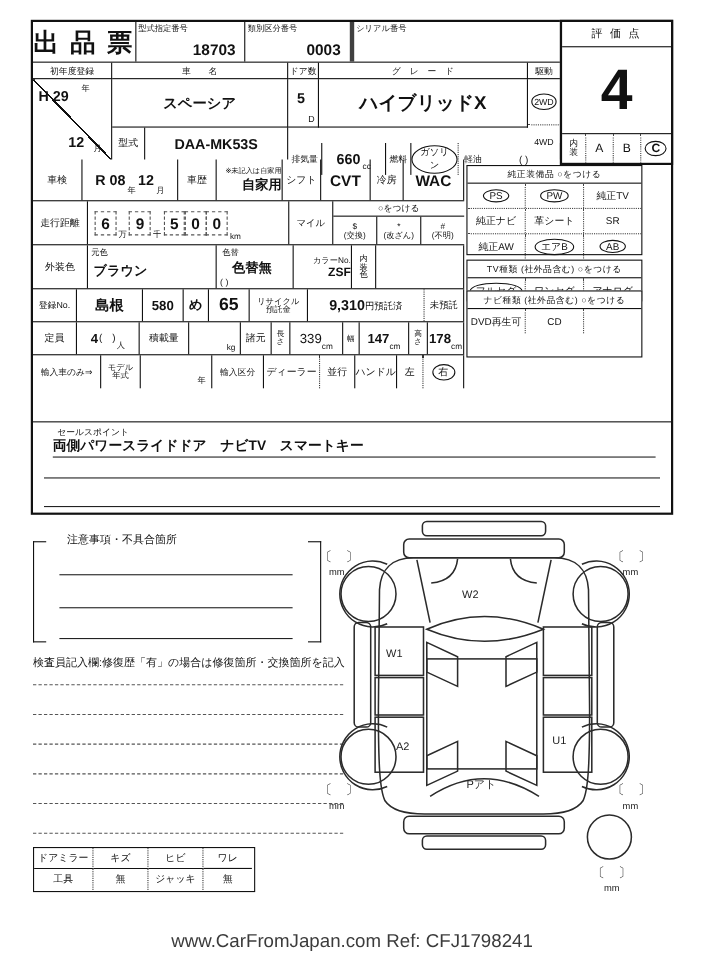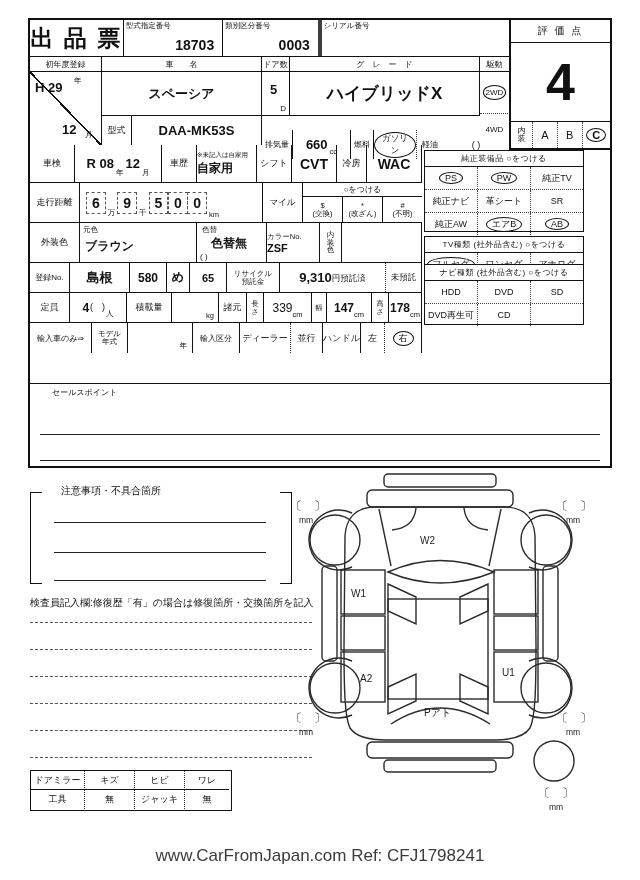--- a/index.html
+++ b/index.html
@@ -1,19 +1,19 @@
 <!DOCTYPE html>
 <html><head>
 <meta charset="utf-8">
 <style>
   html,body{margin:0;padding:0}
   body{width:640px;height:880px;background:#fff;font-family:"Liberation Sans","DejaVu Sans",sans-serif;color:#111;position:relative;overflow:hidden}
   .abs{position:absolute;box-sizing:border-box}
   .cen{display:flex;align-items:center;justify-content:center;text-align:center}
-  .col{display:flex;flex-direction:column;align-items:flex-start;justify-content:center;text-align:center}
+  .col{display:flex;flex-direction:column;align-items:flex-end;justify-content:center;text-align:center}
   .ml{white-space:pre-line;line-height:1.05}
   .b2{border:2px solid #111}
   .row{display:flex;border-bottom:1px solid #111;box-sizing:border-box}
   .row>div{border-right:1px solid #111;box-sizing:border-box;position:relative}
   .lbl{font-size:9px}
   .lbl8{font-size:8px}
   .lbl7{font-size:7.5px}
   .unit{font-size:7.5px;align-self:flex-end;padding:0 1px 2px 1px}
   .circled{border:1.6px solid #111;border-radius:50%;padding:0 5px;display:inline-block}
   .dbox{border:1.5px dashed #555;padding:2px 5px;font-size:14px;font-weight:bold}
@@ -181,21 +181,21 @@
 色</div>
       <div style="width:80px"></div>
     </div>
 
 
     <div class="row" style="height:30px">
       <div class="cen lbl8" style="width:40px">登録No.</div>
       <div class="cen" style="width:60px;font-size:13px;font-weight:bold">島根</div>
       <div class="cen" style="width:37px;font-size:12px;font-weight:bold">580</div>
       <div class="cen" style="width:23px;font-size:12px;font-weight:bold">め</div>
-      <div class="cen" style="width:37px;font-size:11px;font-weight:bold">65</div>
+      <div class="cen" style="width:37px;font-size:16px;font-weight:bold">65</div>
       <div class="cen ml" style="width:53px;font-size:7.5px">リサイクル
 預託金</div>
       <div class="cen" style="width:105px;border-right:none">
         <span style="font-size:13px;font-weight:bold">9,310</span>
         <span style="font-size:8.5px;padding-top:3px">円預託済</span>
       </div>
       <div class="cen dotl" style="width:37px;font-size:8.5px">未預託</div>
     </div>
 
     <div class="row" style="height:30px">
@@ -244,20 +244,21 @@
           <span style="font-size:9px">左</span>
         </div>
       <div class="cen" style="width:37px;border-right:1px solid #111">
           <span style="font-size:9px" class="circled">右</span>
         </div>
     </div>
   </div>
 
   <div class="abs" style="left:0;top:363px;width:580px;height:83px;border-top:1px solid #111">
     <span class="abs lbl8" style="left:22px;top:3px">セールスポイント</span>
+    <div class="abs uline" style="left:18px;top:13px;width:548px;height:19px;font-size:12.5px;font-weight:bold">両側パワースライドドア　ナビTV　スマートキー</div>
     <div class="abs uline" style="left:10px;top:50px;width:560px;height:0"></div>
     <div class="abs uline" style="left:10px;top:76px;width:560px;height:0"></div>
   </div>
 
   <div class="abs" style="left:394px;top:125px;width:163px;height:238px">
     <div class="grp" style="left:0;top:5px;width:160px;height:82px">
       <div class="hd">純正装備品 ○をつける</div>
       <div class="r">
         <div>
             <span class="circled">PS</span>
@@ -303,31 +304,20 @@
             <span>ワンセグ</span>
           </div>
         <div>
             <span>アナログ</span>
           </div>
       </div>
     </div>
 
     <div class="grp" style="left:0;top:119px;width:160px;height:61px">
       <div class="hd">ナビ種類 (社外品含む) ○をつける</div>
-      <div class="r">
-        <div>
-            <span>HDD</span>
-          </div>
-        <div>
-            <span>DVD</span>
-          </div>
-        <div>
-            <span>SD</span>
-          </div>
-      </div>
       <div class="r">
         <div>
             <span>DVD再生可</span>
           </div>
         <div>
             <span>CD</span>
           </div>
         <div>
             <span></span>
           </div>

